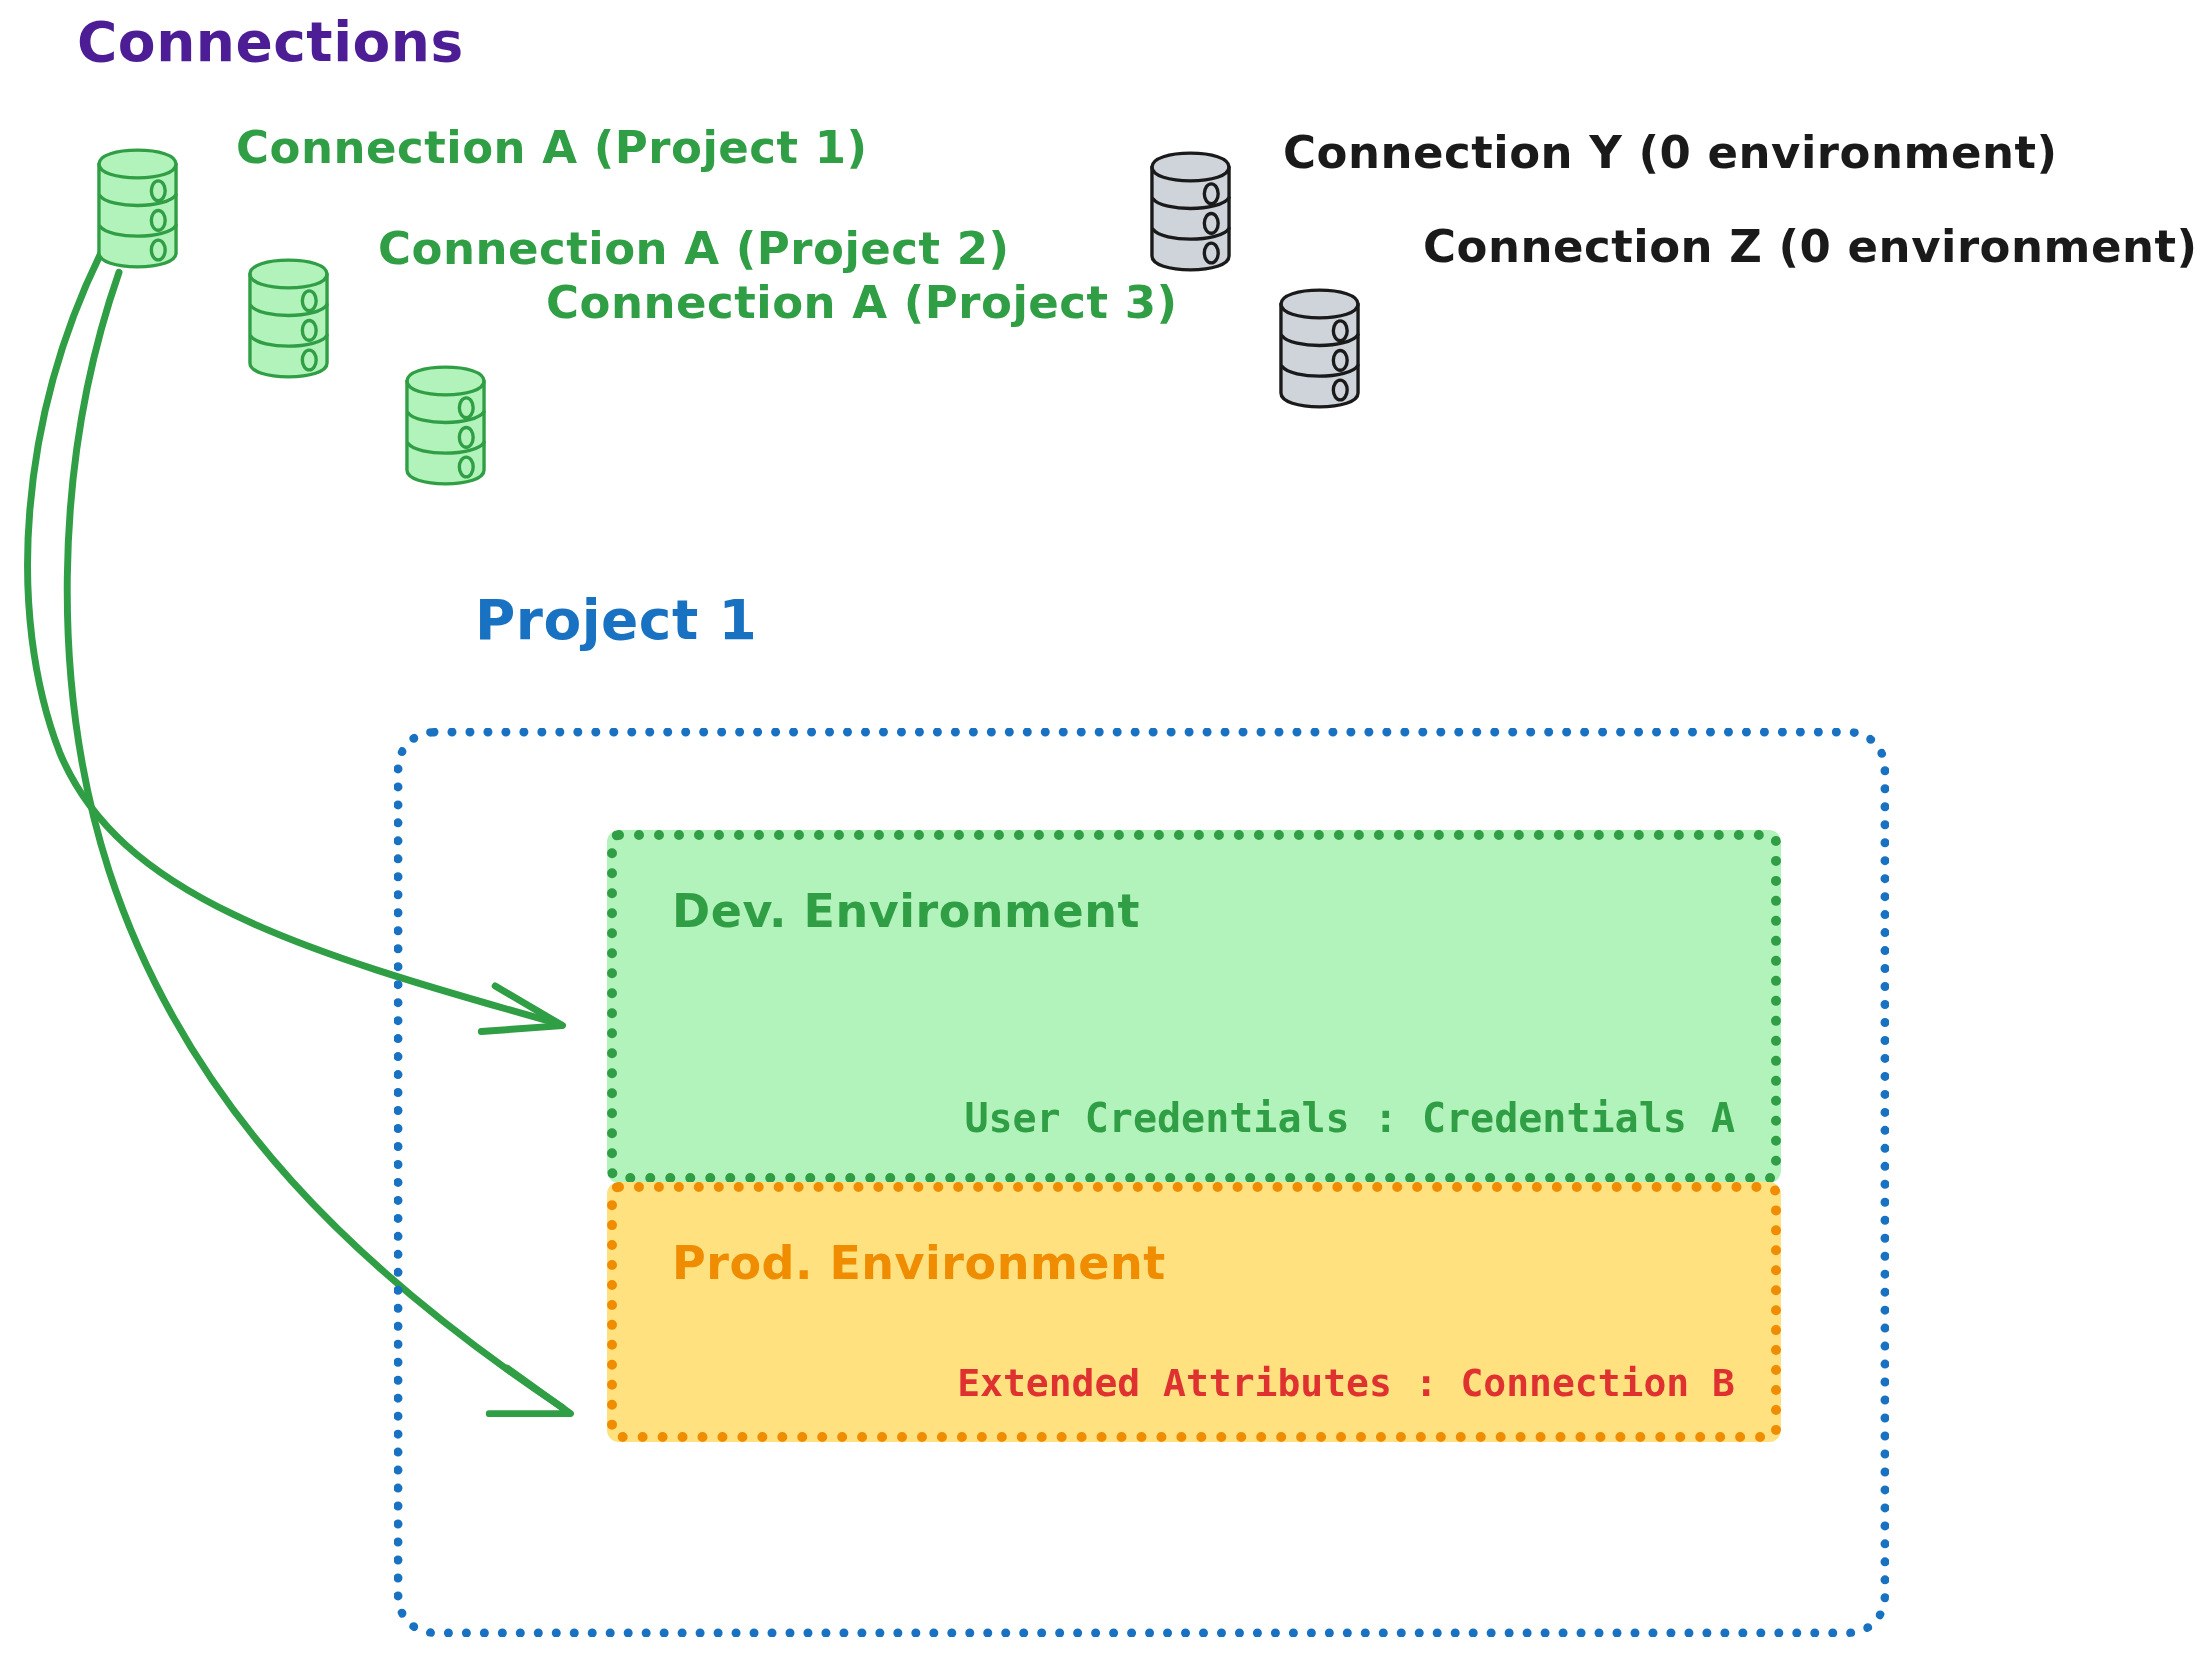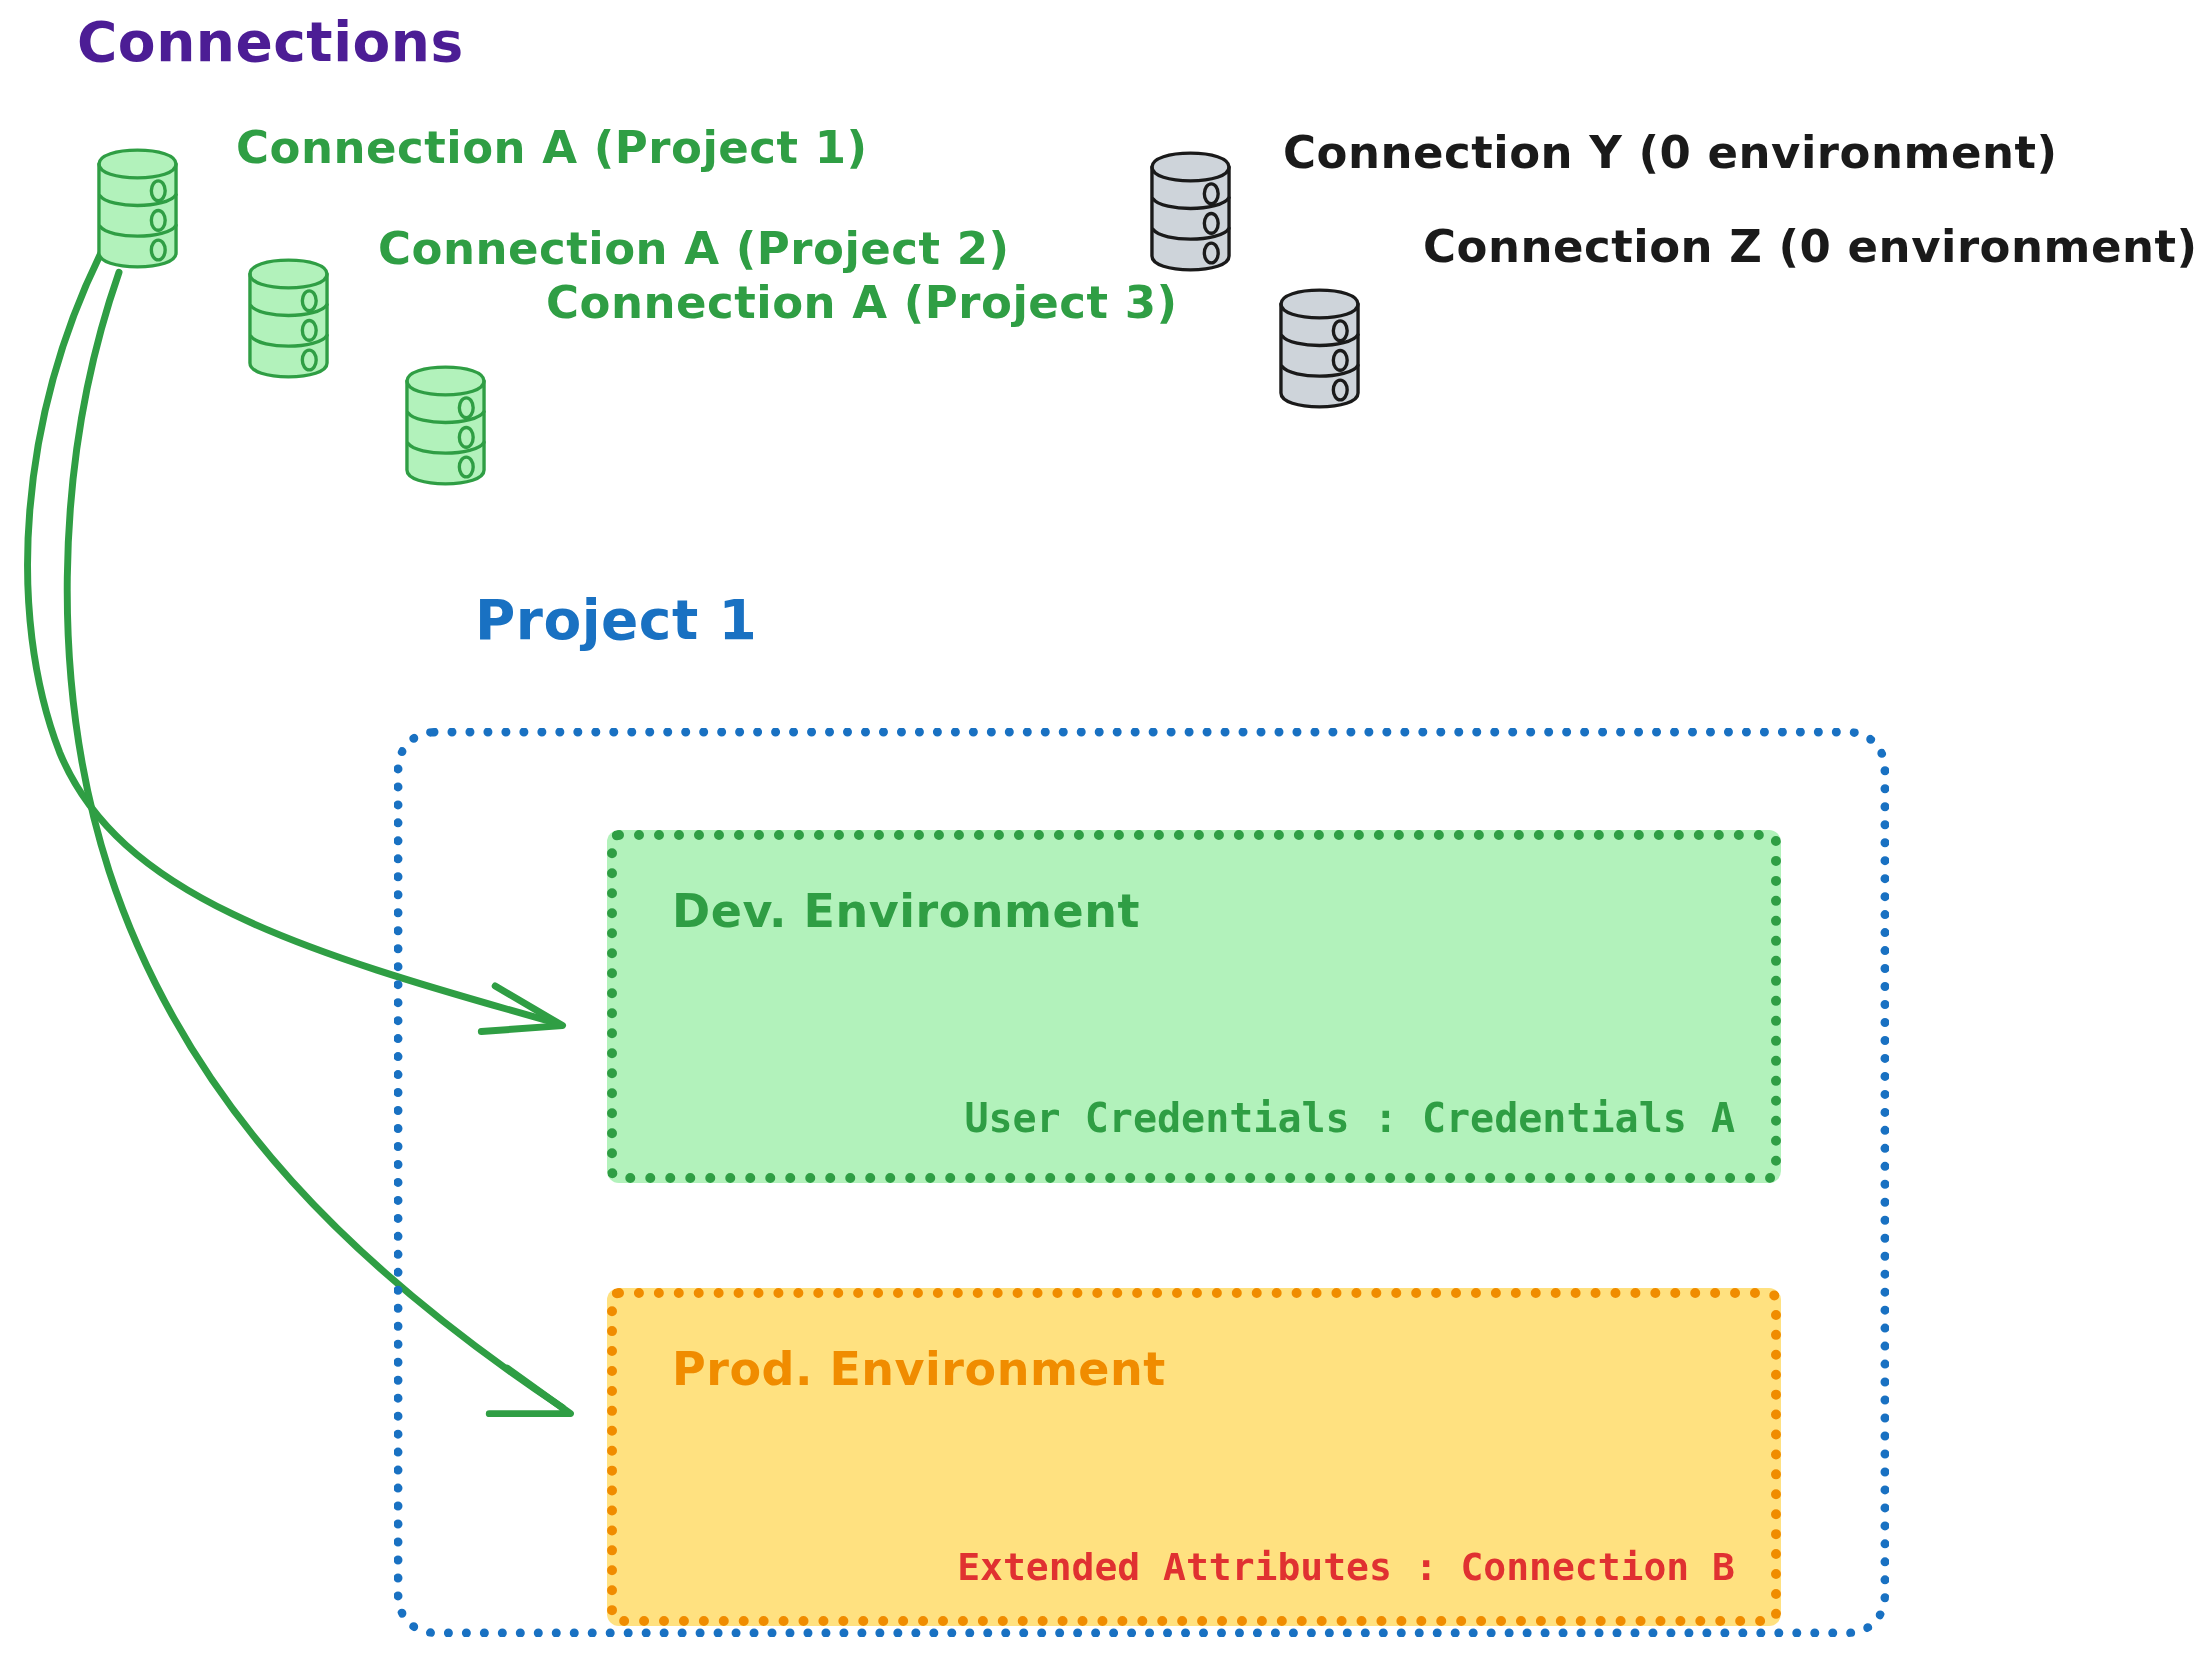--- a/index.html
+++ b/index.html
@@ -93,23 +93,23 @@
   #dev-box {
     left: 607px;
     top: 830px;
     width: 1174px;
     height: 353px;
     background: #b2f2bb;
     border: 10px dotted #2f9e44;
   }
   #prod-box {
     left: 607px;
-    top: 1288px;
+    top: 1182px;
     width: 1174px;
-    height: 338px;
+    height: 260px;
     background: #ffe180;
     border: 10px dotted #f08c00;
   }
 
   .env-title {
     position: absolute;
     font-size: 46px;
     white-space: nowrap;
   }
   #dev-title  { left: 55px; top: 44px; color: #2f9e44; }

